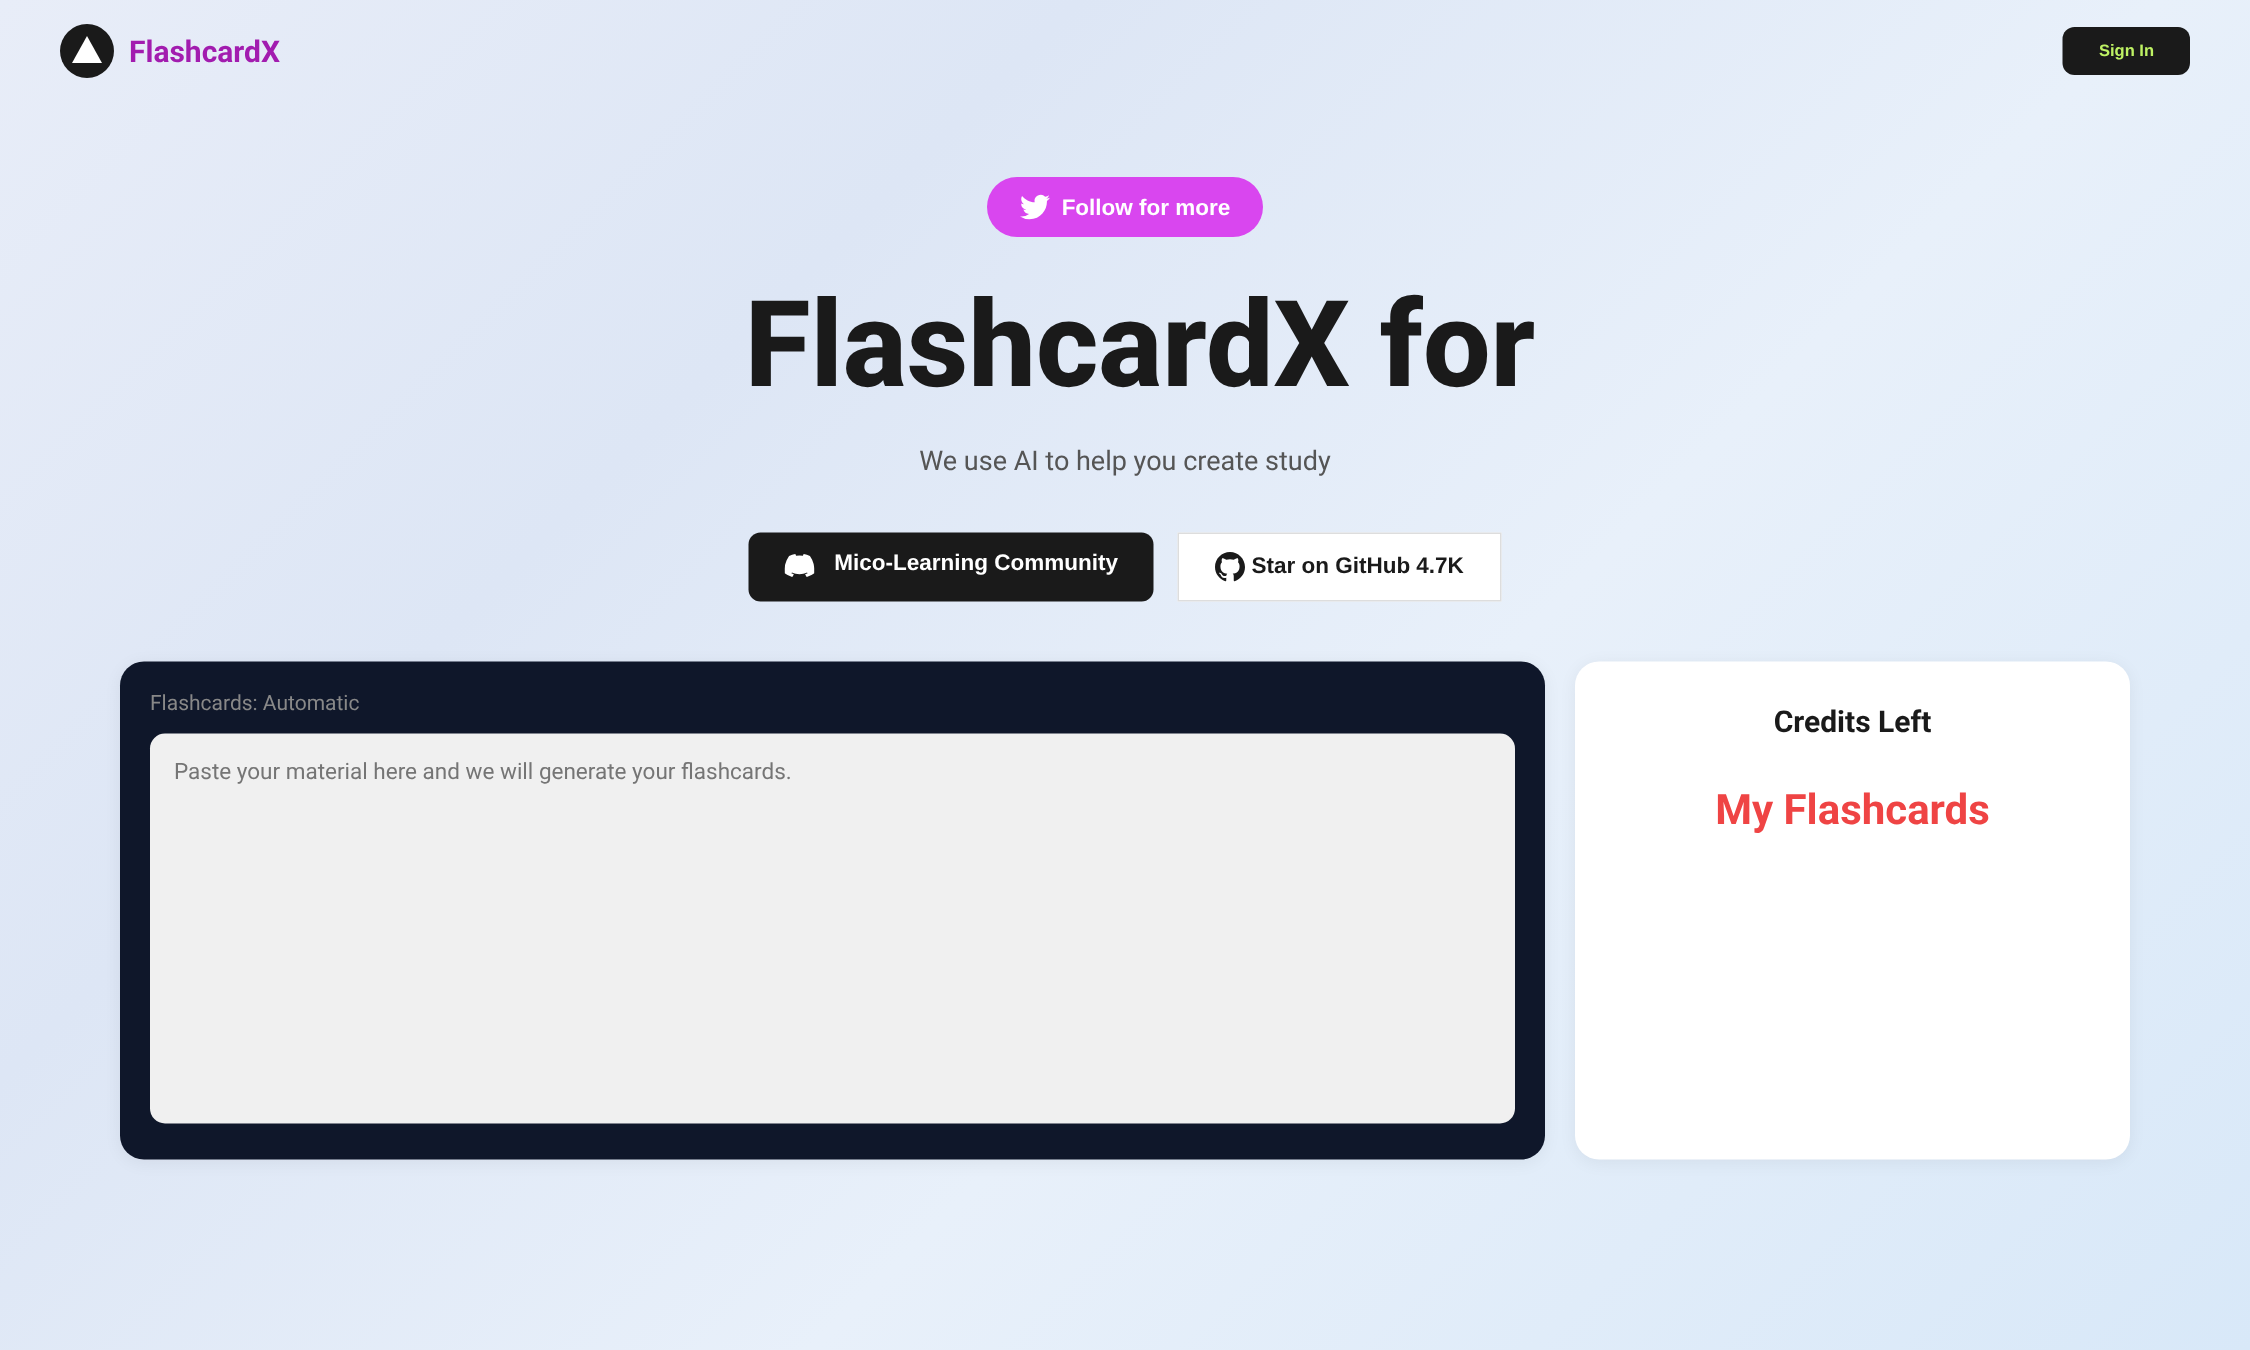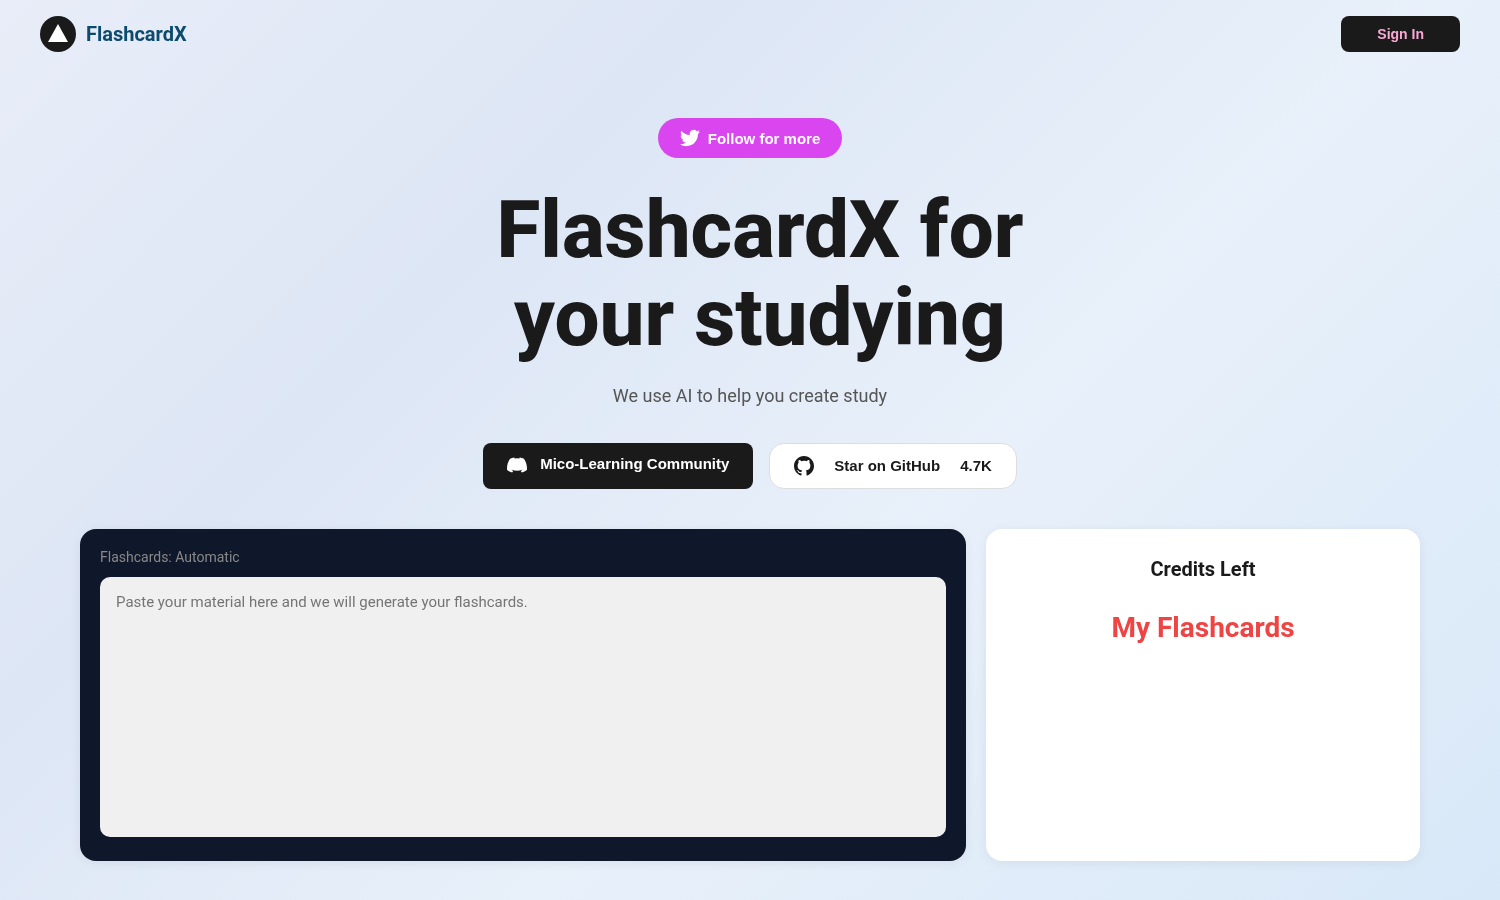--- a/index.html
+++ b/index.html
@@ -33,30 +33,30 @@
     }
 
     .logo-icon {
       width: 36px;
       height: 36px;
     }
 
     .logo-text {
       font-size: 20px;
       font-weight: 700;
-      color: #0c4a6e;
+      color: #a21caf;
     }
 
     .sign-in-btn {
       background: #1a1a1a;
-      color: #f9a8d4;
+      color: #bef264;
       border: none;
       border-radius: 8px;
-      padding: 10px 36px;
-      font-size: 14px;
+      padding: 10px 24px;
+      font-size: 11px;
       font-weight: 600;
       cursor: pointer;
     }
 
     
     .hero {
       display: flex;
       flex-direction: column;
       align-items: center;
       padding-top: 50px;
@@ -121,25 +121,25 @@
     }
 
     .discord-icon {
       width: 20px;
       height: 20px;
     }
 
     .github-btn {
       display: flex;
       align-items: center;
-      gap: 20px;
+      gap: 4px;
       background: #ffffff;
       color: #1a1a1a;
       border: 1.5px solid #ddd;
-      border-radius: 15px;
+      border-radius: 0;
       padding: 12px 24px;
       font-size: 15px;
       font-weight: 600;
       cursor: pointer;
     }
 
     .github-icon {
       width: 20px;
       height: 20px;
     }
@@ -181,21 +181,21 @@
       border-radius: 10px;
       padding: 16px;
       font-size: 15px;
       color: #aaa;
       resize: none;
       font-family: inherit;
       outline: none;
     }
 
     .credits-panel {
-      width: 434px;
+      width: 370px;
       background: #ffffff;
       border-radius: 16px;
       padding: 28px 24px;
       box-shadow: 0 2px 12px rgba(0,0,0,0.06);
       min-height: 330px;
     }
 
     .credits-title {
       font-size: 20px;
       font-weight: 700;
@@ -235,21 +235,20 @@
 <section class="hero">
   <button class="follow-btn">
     <svg class="twitter-icon" viewBox="0 0 24 24" xmlns="http://www.w3.org/2000/svg">
       <path fill="white" d="M23.953 4.57a10 10 0 01-2.825.775 4.958 4.958 0 002.163-2.723c-.951.555-2.005.959-3.127 1.184a4.92 4.92 0 00-8.384 4.482C7.69 8.095 4.067 6.13 1.64 3.162a4.822 4.822 0 00-.666 2.475c0 1.71.87 3.213 2.188 4.096a4.904 4.904 0 01-2.228-.616v.06a4.923 4.923 0 003.946 4.827 4.996 4.996 0 01-2.212.085 4.936 4.936 0 004.604 3.417 9.867 9.867 0 01-6.102 2.105c-.39 0-.779-.023-1.17-.067a13.995 13.995 0 007.557 2.209c9.053 0 13.998-7.496 13.998-13.985 0-.21 0-.42-.015-.63A9.935 9.935 0 0024 4.59z"></path>
     </svg>
     <span>Follow for more</span>
   </button>
 
   <h1 class="hero-title">
     <span>FlashcardX for</span><br>
-    <span>your studying</span>
   </h1>
 
   <p class="hero-subtitle">
     <span>We use AI to help you create study</span><br>
   </p>
 
   <div class="cta-buttons">
     <button class="community-btn">
       <svg class="discord-icon" viewBox="0 0 24 24" xmlns="http://www.w3.org/2000/svg">
         <path fill="white" d="M20.317 4.37a19.791 19.791 0 0 0-4.885-1.515.074.074 0 0 0-.079.037c-.21.375-.444.864-.608 1.25a18.27 18.27 0 0 0-5.487 0 12.64 12.64 0 0 0-.617-1.25.077.077 0 0 0-.079-.037A19.736 19.736 0 0 0 3.677 4.37a.07.07 0 0 0-.032.027C.533 9.046-.32 13.58.099 18.057a.082.082 0 0 0 .031.057 19.9 19.9 0 0 0 5.993 3.03.078.078 0 0 0 .084-.028 14.09 14.09 0 0 0 1.226-1.994.076.076 0 0 0-.041-.106 13.107 13.107 0 0 1-1.872-.892.077.077 0 0 1-.008-.128 10.2 10.2 0 0 0 .372-.292.074.074 0 0 1 .077-.01c3.928 1.793 8.18 1.793 12.062 0a.074.074 0 0 1 .078.01c.12.098.246.198.373.292a.077.077 0 0 1-.006.127 12.299 12.299 0 0 1-1.873.892.077.077 0 0 0-.041.107c.36.698.772 1.362 1.225 1.993a.076.076 0 0 0 .084.028 19.839 19.839 0 0 0 6.002-3.03.077.077 0 0 0 .032-.054c.5-5.177-.838-9.674-3.549-13.66a.061.061 0 0 0-.031-.03z"></path>

